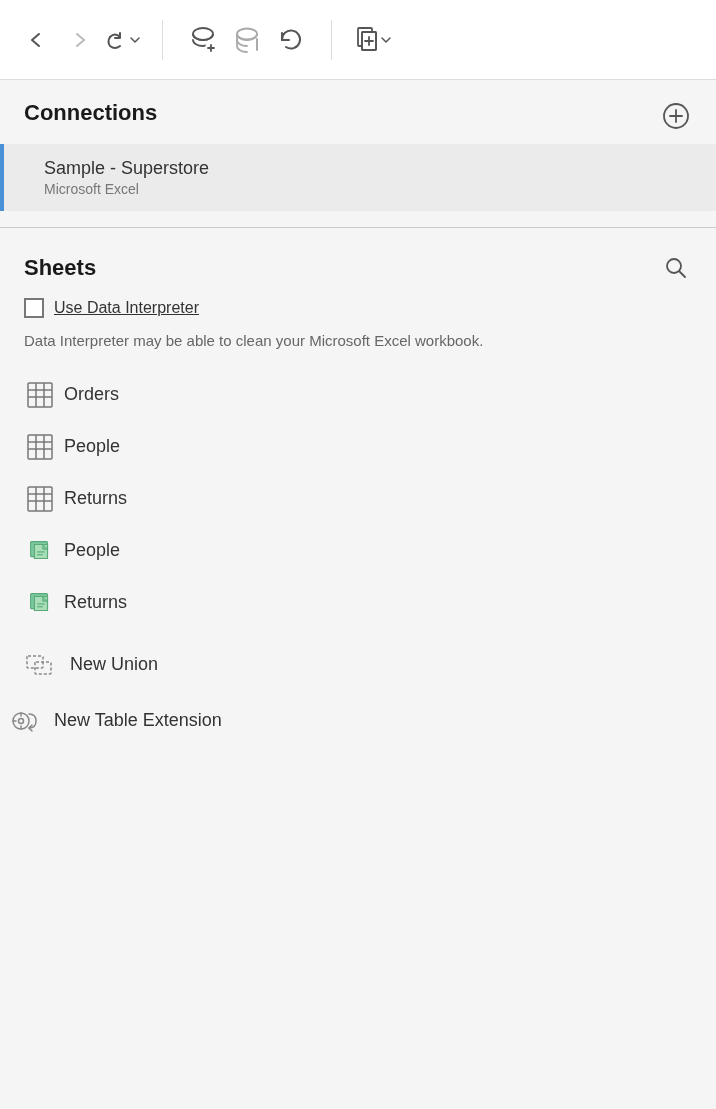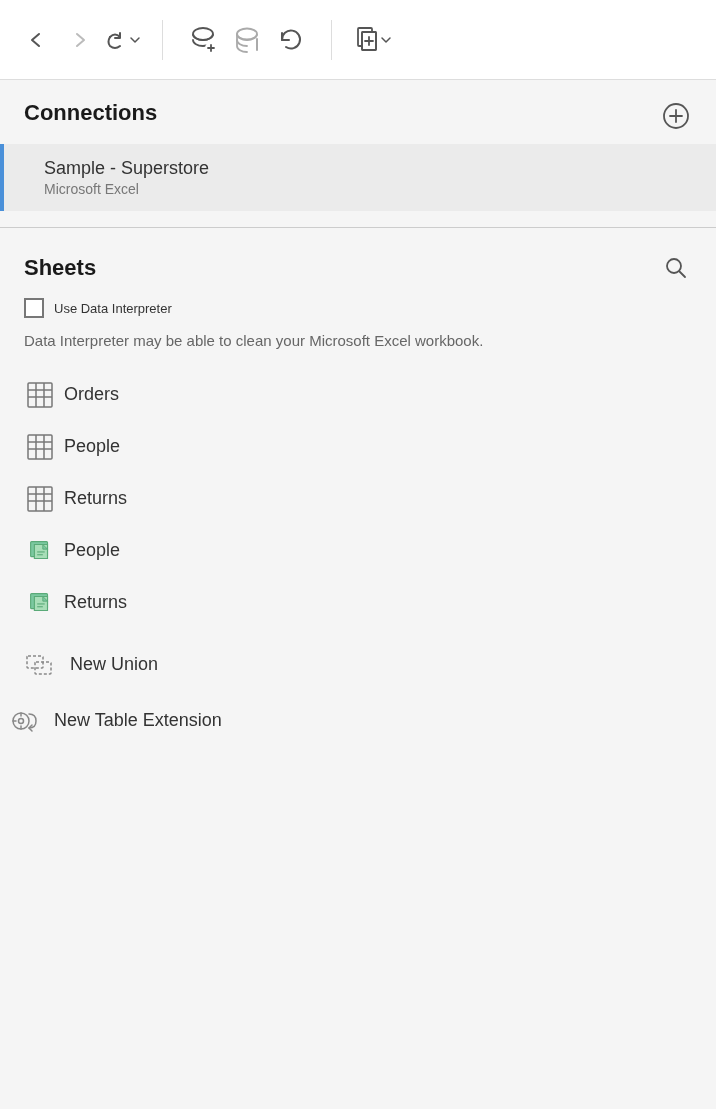--- a/index.html
+++ b/index.html
@@ -152,23 +152,24 @@
     .checkbox {
       width: 20px;
       height: 20px;
       border: 2px solid #777;
       background: #fff;
       flex-shrink: 0;
       cursor: pointer;
     }
 
     .interpreter-label {
-      font-size: 13px;
+      font-size: 16px;
       color: #333;
       cursor: pointer;
+      text-decoration: underline;
     }
 
     .interpreter-desc {
       font-size: 15px;
       color: #666;
       padding: 4px 24px 16px 24px;
       line-height: 1.5;
     }
 
     .sheet-item {

